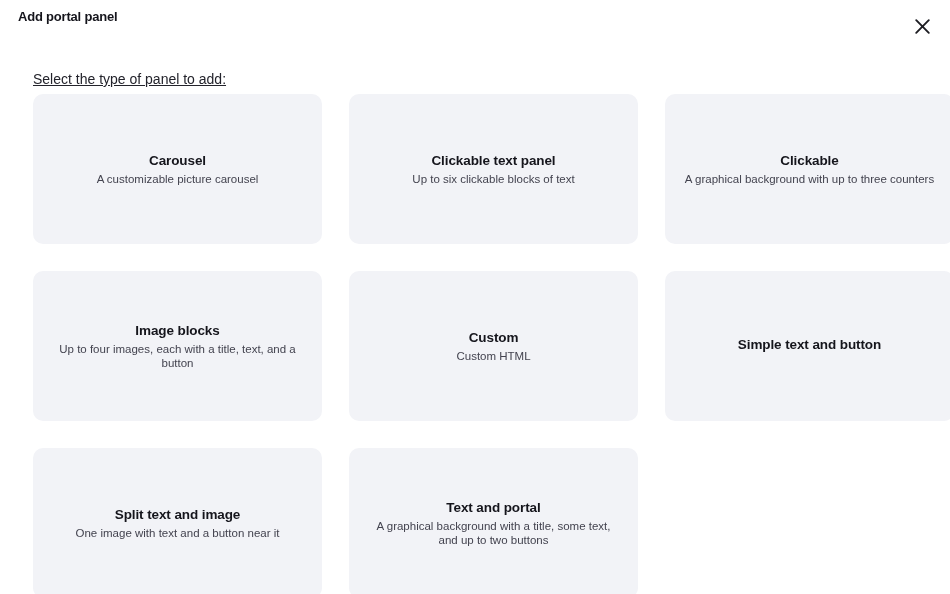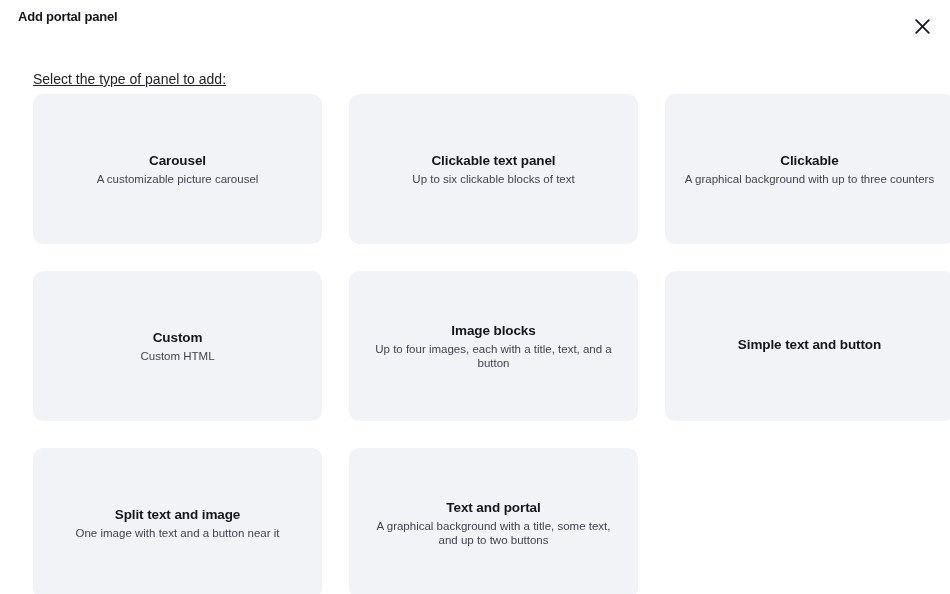--- a/index.html
+++ b/index.html
@@ -143,27 +143,27 @@
       <div class="panel-card-title">Clickable text panel</div>
       <div class="panel-card-desc">Up to six clickable blocks of text</div>
     </div>
 
     <div class="panel-card">
       <div class="panel-card-title">Clickable</div>
       <div class="panel-card-desc">A graphical background with up to three counters</div>
     </div>
 
     <div class="panel-card">
-      <div class="panel-card-title">Custom</div>
-      <div class="panel-card-desc">Custom HTML</div>
+      <div class="panel-card-title">Image blocks</div>
+      <div class="panel-card-desc">Up to four images, each with a title, text, and a button</div>
     </div>
 
     <div class="panel-card">
-      <div class="panel-card-title">Image blocks</div>
-      <div class="panel-card-desc">Up to four images, each with a title, text, and a button</div>
+      <div class="panel-card-title">Custom</div>
+      <div class="panel-card-desc">Custom HTML</div>
     </div>
 
     <div class="panel-card">
       <div class="panel-card-title">Simple text and button</div>
     </div>
 
     <div class="panel-card">
       <div class="panel-card-title">Split text and image</div>
       <div class="panel-card-desc">One image with text and a button near it</div>
     </div>

